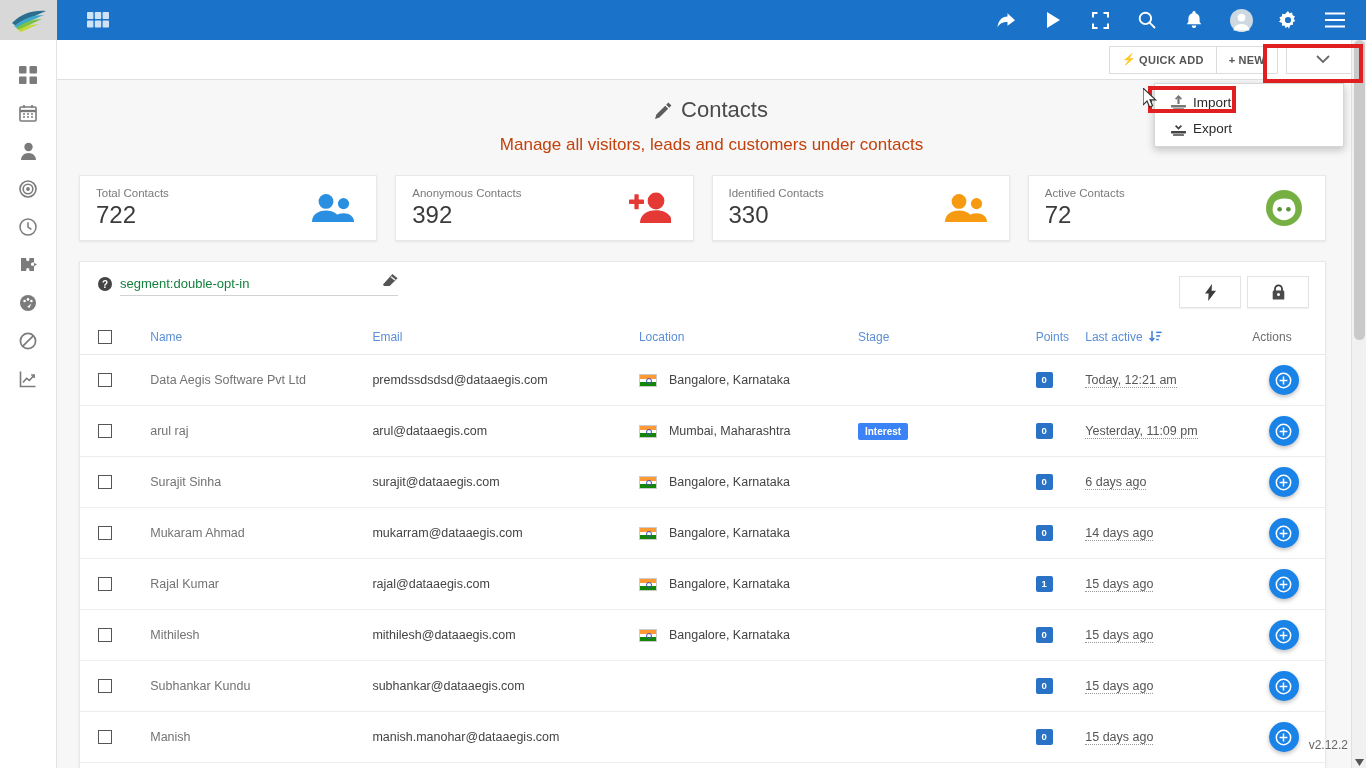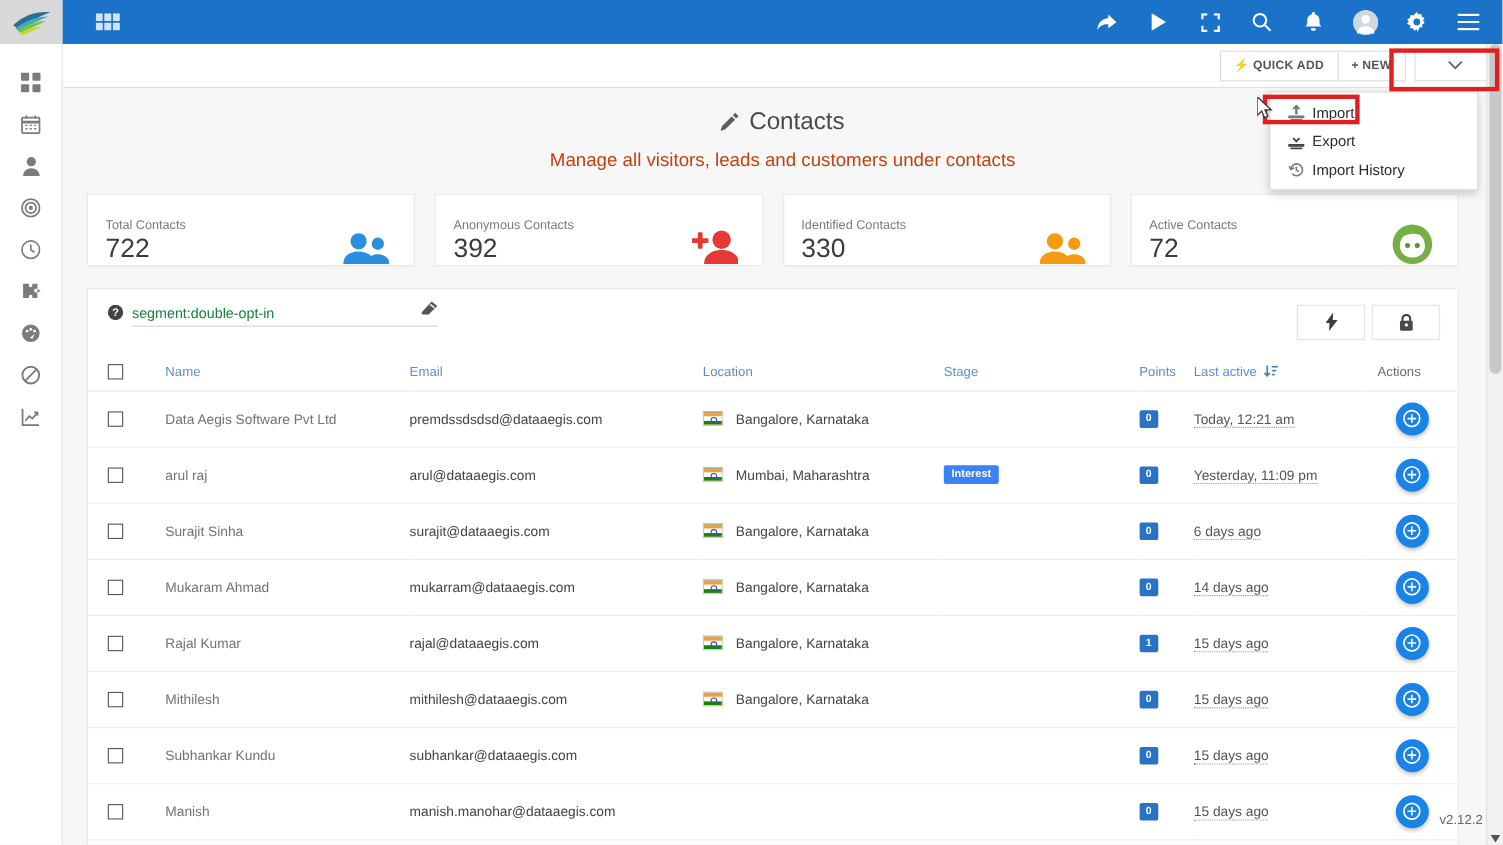--- a/index.html
+++ b/index.html
@@ -95,21 +95,21 @@
     font-size: 22px; color: #4a4a4a; font-weight: normal;
     display: inline-flex; align-items: center; gap: 9px;
   }
   .page-sub { font-size: 17px; color: #c2410c; margin-top: 12px; }
 
   
   .cards { display: flex; gap: 18px; padding: 20px 40px 0 22px; }
   .card {
     flex: 1; height: 66px; background: #fff; border: 1px solid #e8e8e8;
     box-shadow: 0 1px 2px rgba(0,0,0,.07);
-    display: flex; align-items: flex-end; justify-content: space-between;
+    display: flex; align-items: center; justify-content: space-between;
     padding: 0 22px 0 16px;
   }
   .card-label { font-size: 11.5px; color: #7a7a7a; }
   .card-value { font-size: 24px; color: #3b3b3b; margin-top: 2px; }
   .card-icon { display: flex; align-items: center; }
 
   
   .panel {
     margin: 20px 40px 0 22px; background: #fff; border: 1px solid #e8e8e8;
     box-shadow: 0 1px 2px rgba(0,0,0,.07); height: 520px; position: relative;
@@ -365,28 +365,20 @@
         </svg>
       <span>Import</span>
     </div>
     <div class="dd-item">
       <svg width="15" height="15" viewBox="0 0 15 15" fill="#444">
           <path d="M7.5 0v6.3L5.2 4 4 5.2l3.5 3.5L11 5.2 9.8 4 7.5 6.3V0z"></path>
           <rect x="0" y="10" width="15" height="2.4" rx=".6"></rect>
           <rect x="2" y="13.2" width="11" height="1.6" rx=".6"></rect>
         </svg>
       <span>Export</span>
-    </div>
-    <div class="dd-item">
-      <svg width="15" height="15" viewBox="0 0 16 16" fill="none" stroke="#777" stroke-width="1.5">
-          <path d="M2.6 7.4A5.7 5.7 0 1 1 4 11.6"></path>
-          <path d="M1 4.2l1.6 3.4 3.3-1.7"></path>
-          <path d="M8 4.6V8l2.4 1.6"></path>
-        </svg>
-      <span>Import History</span>
     </div>
   </div>
   <div class="redbox-export"></div>
   <svg class="cursor-arrow" width="16" height="22" viewBox="0 0 16 22">
     <path d="M0 0l0 17 4-4 2.6 6 3-1.3-2.6-5.8 5.6 0z" fill="#fff" stroke="#333" stroke-width="1.2"></path>
   </svg>
 
   <div class="content">
 
     <div class="page-head">

